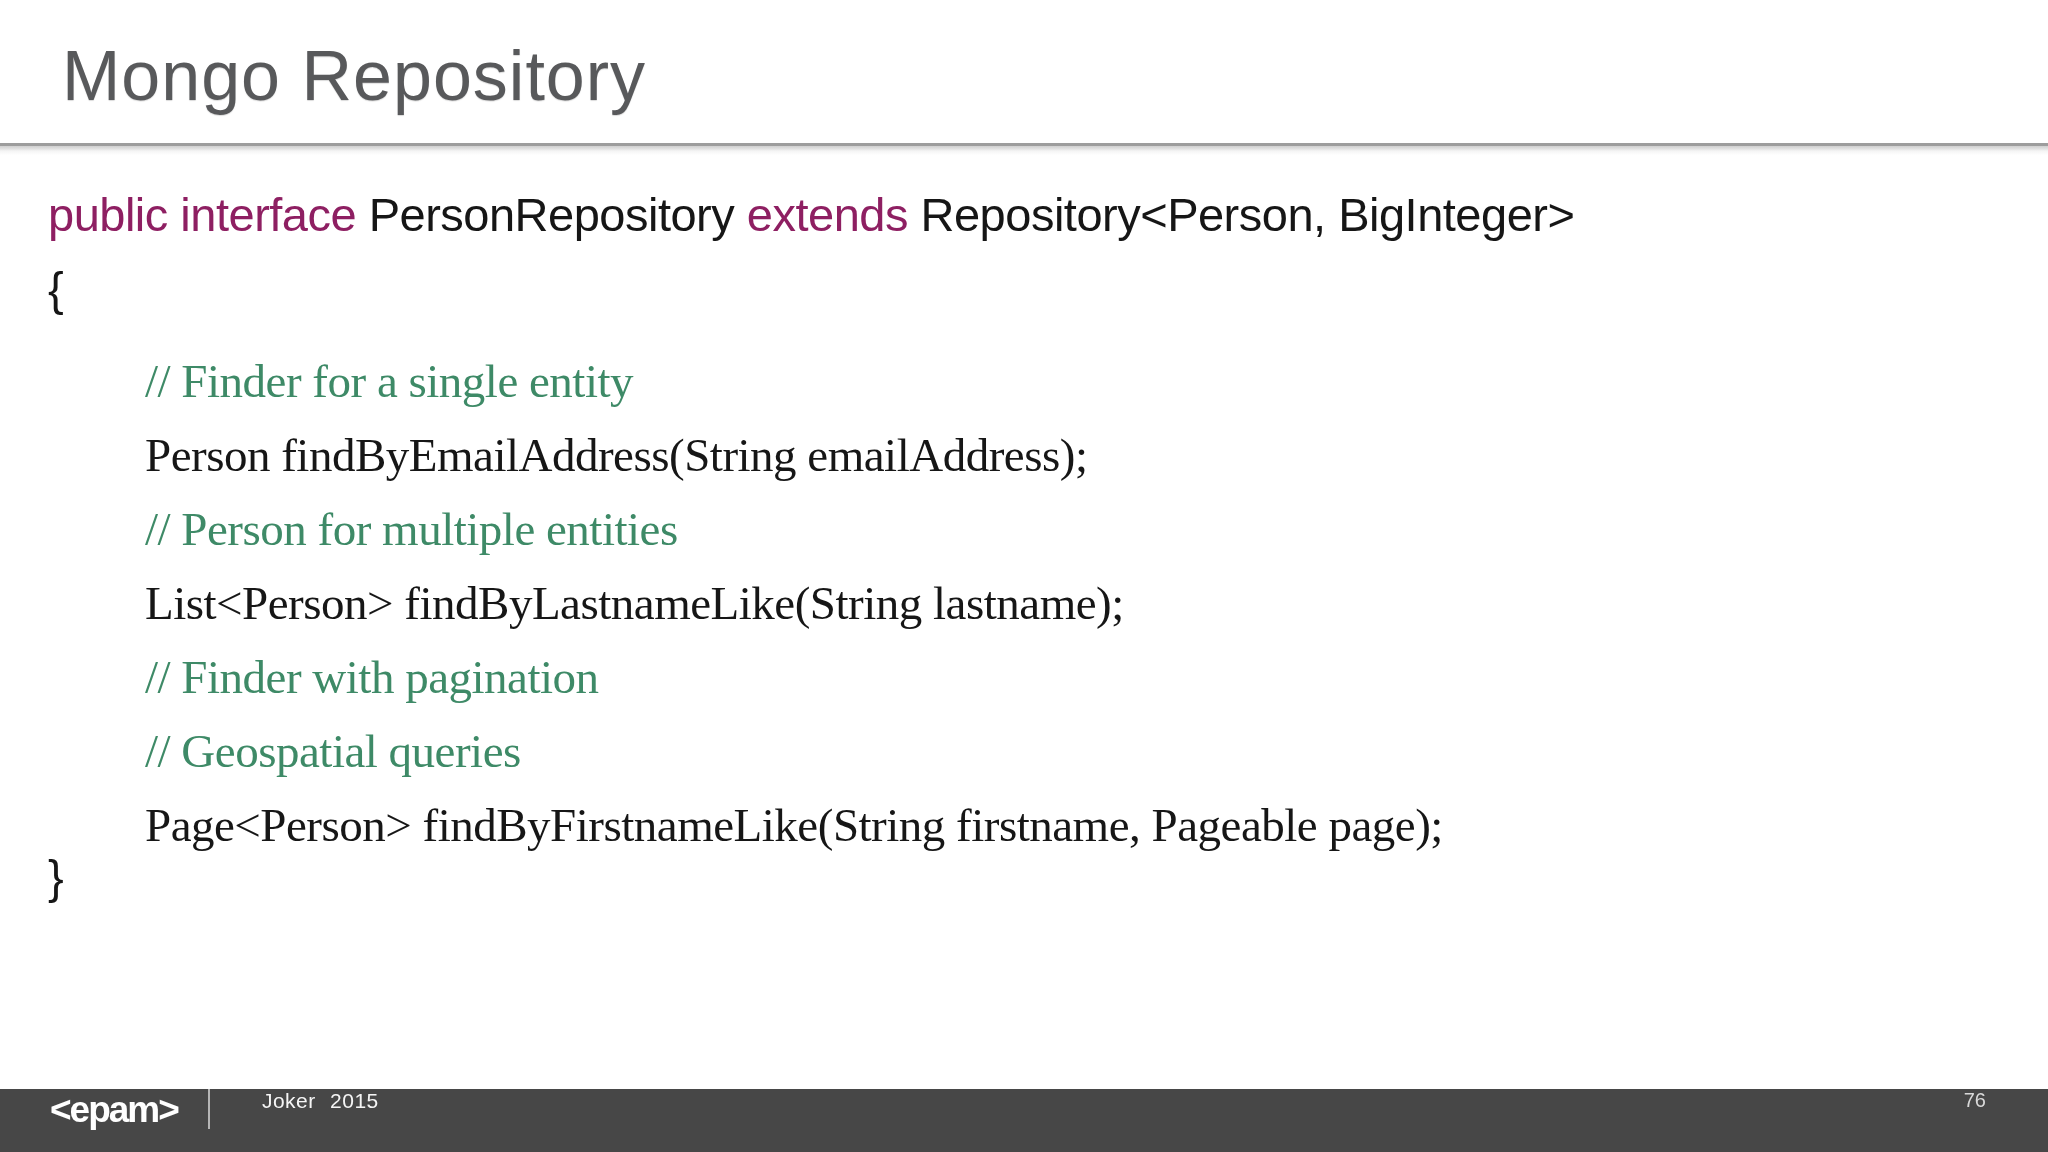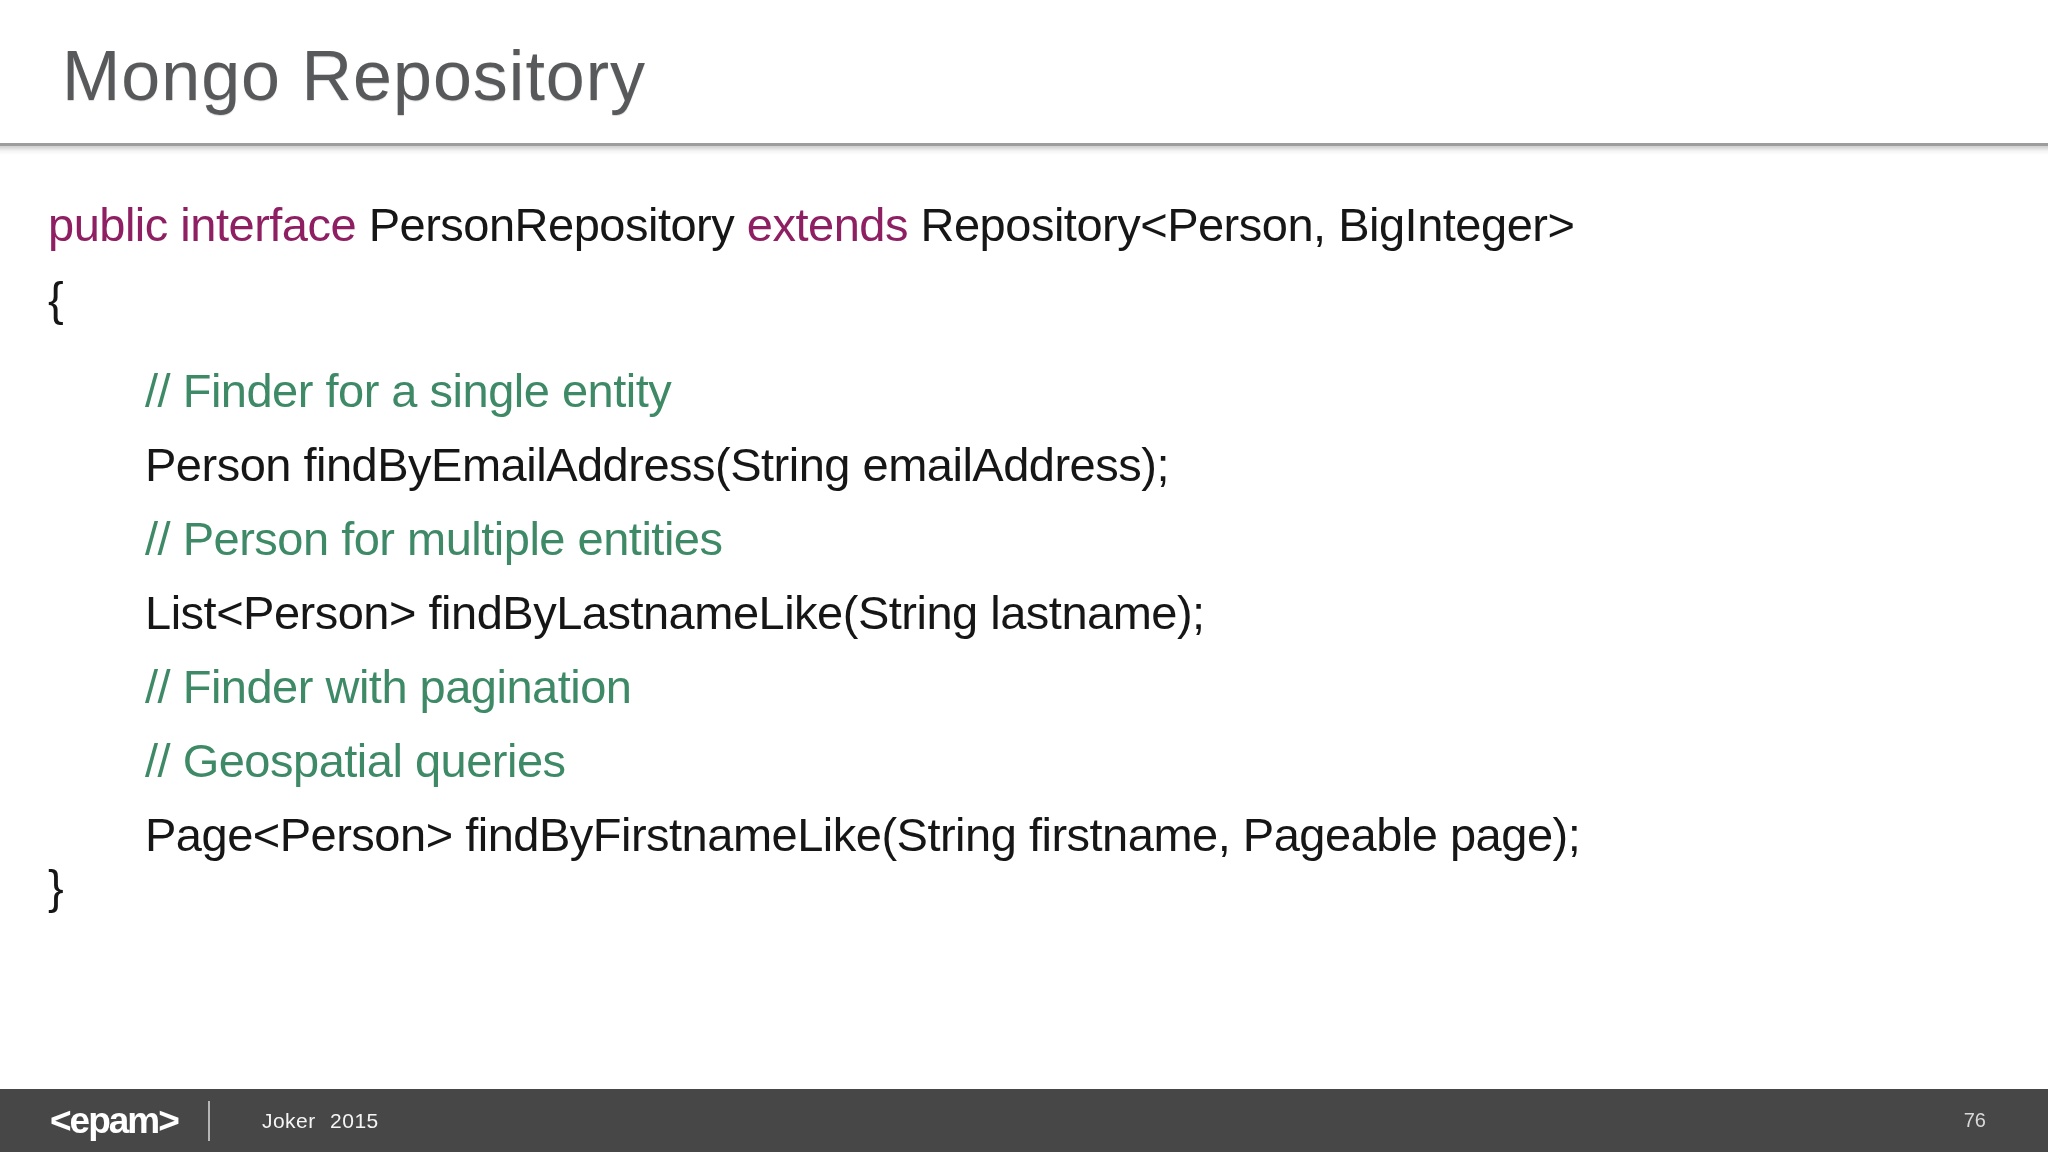--- a/index.html
+++ b/index.html
@@ -35,46 +35,47 @@
     width: 100%;
     background: linear-gradient(to bottom,
       #9d9d9d 0px, #9d9d9d 3px,
       #cfcfcf 3px, #e3e3e3 6px,
       #f5f5f5 8px, #ffffff 12px);
   }
 
   
   .code-area {
     position: absolute;
-    left: 48px; top: 188px;
+    left: 48px; top: 178px;
     font-size: 47px;
     letter-spacing: -0.5px;
     color: #161616;
   }
   .code-line {
     height: 74px;
     line-height: 74px;
     white-space: nowrap;
   }
   .kw { color: #8e1f62; }
   .comment { color: #3e8a67; }
   .code-body {
     margin-top: 18px;
     padding-left: 97px;
+    font-family: Liberation Serif, serif;
   }
   .close-brace { margin-top: -22px; }
 
   
   .slide-footer {
     position: absolute;
     left: 0; bottom: 0;
     width: 100%; height: 63px;
     background: #474747;
     display: flex;
-    align-items: center;
+    align-items: flex-start;
   }
   .epam-logo {
     margin-left: 50px;
     font-size: 37px;
     font-weight: bold;
     letter-spacing: -2px;
     color: #ffffff;
   }
   .footer-divider {
     width: 2px; height: 40px;

